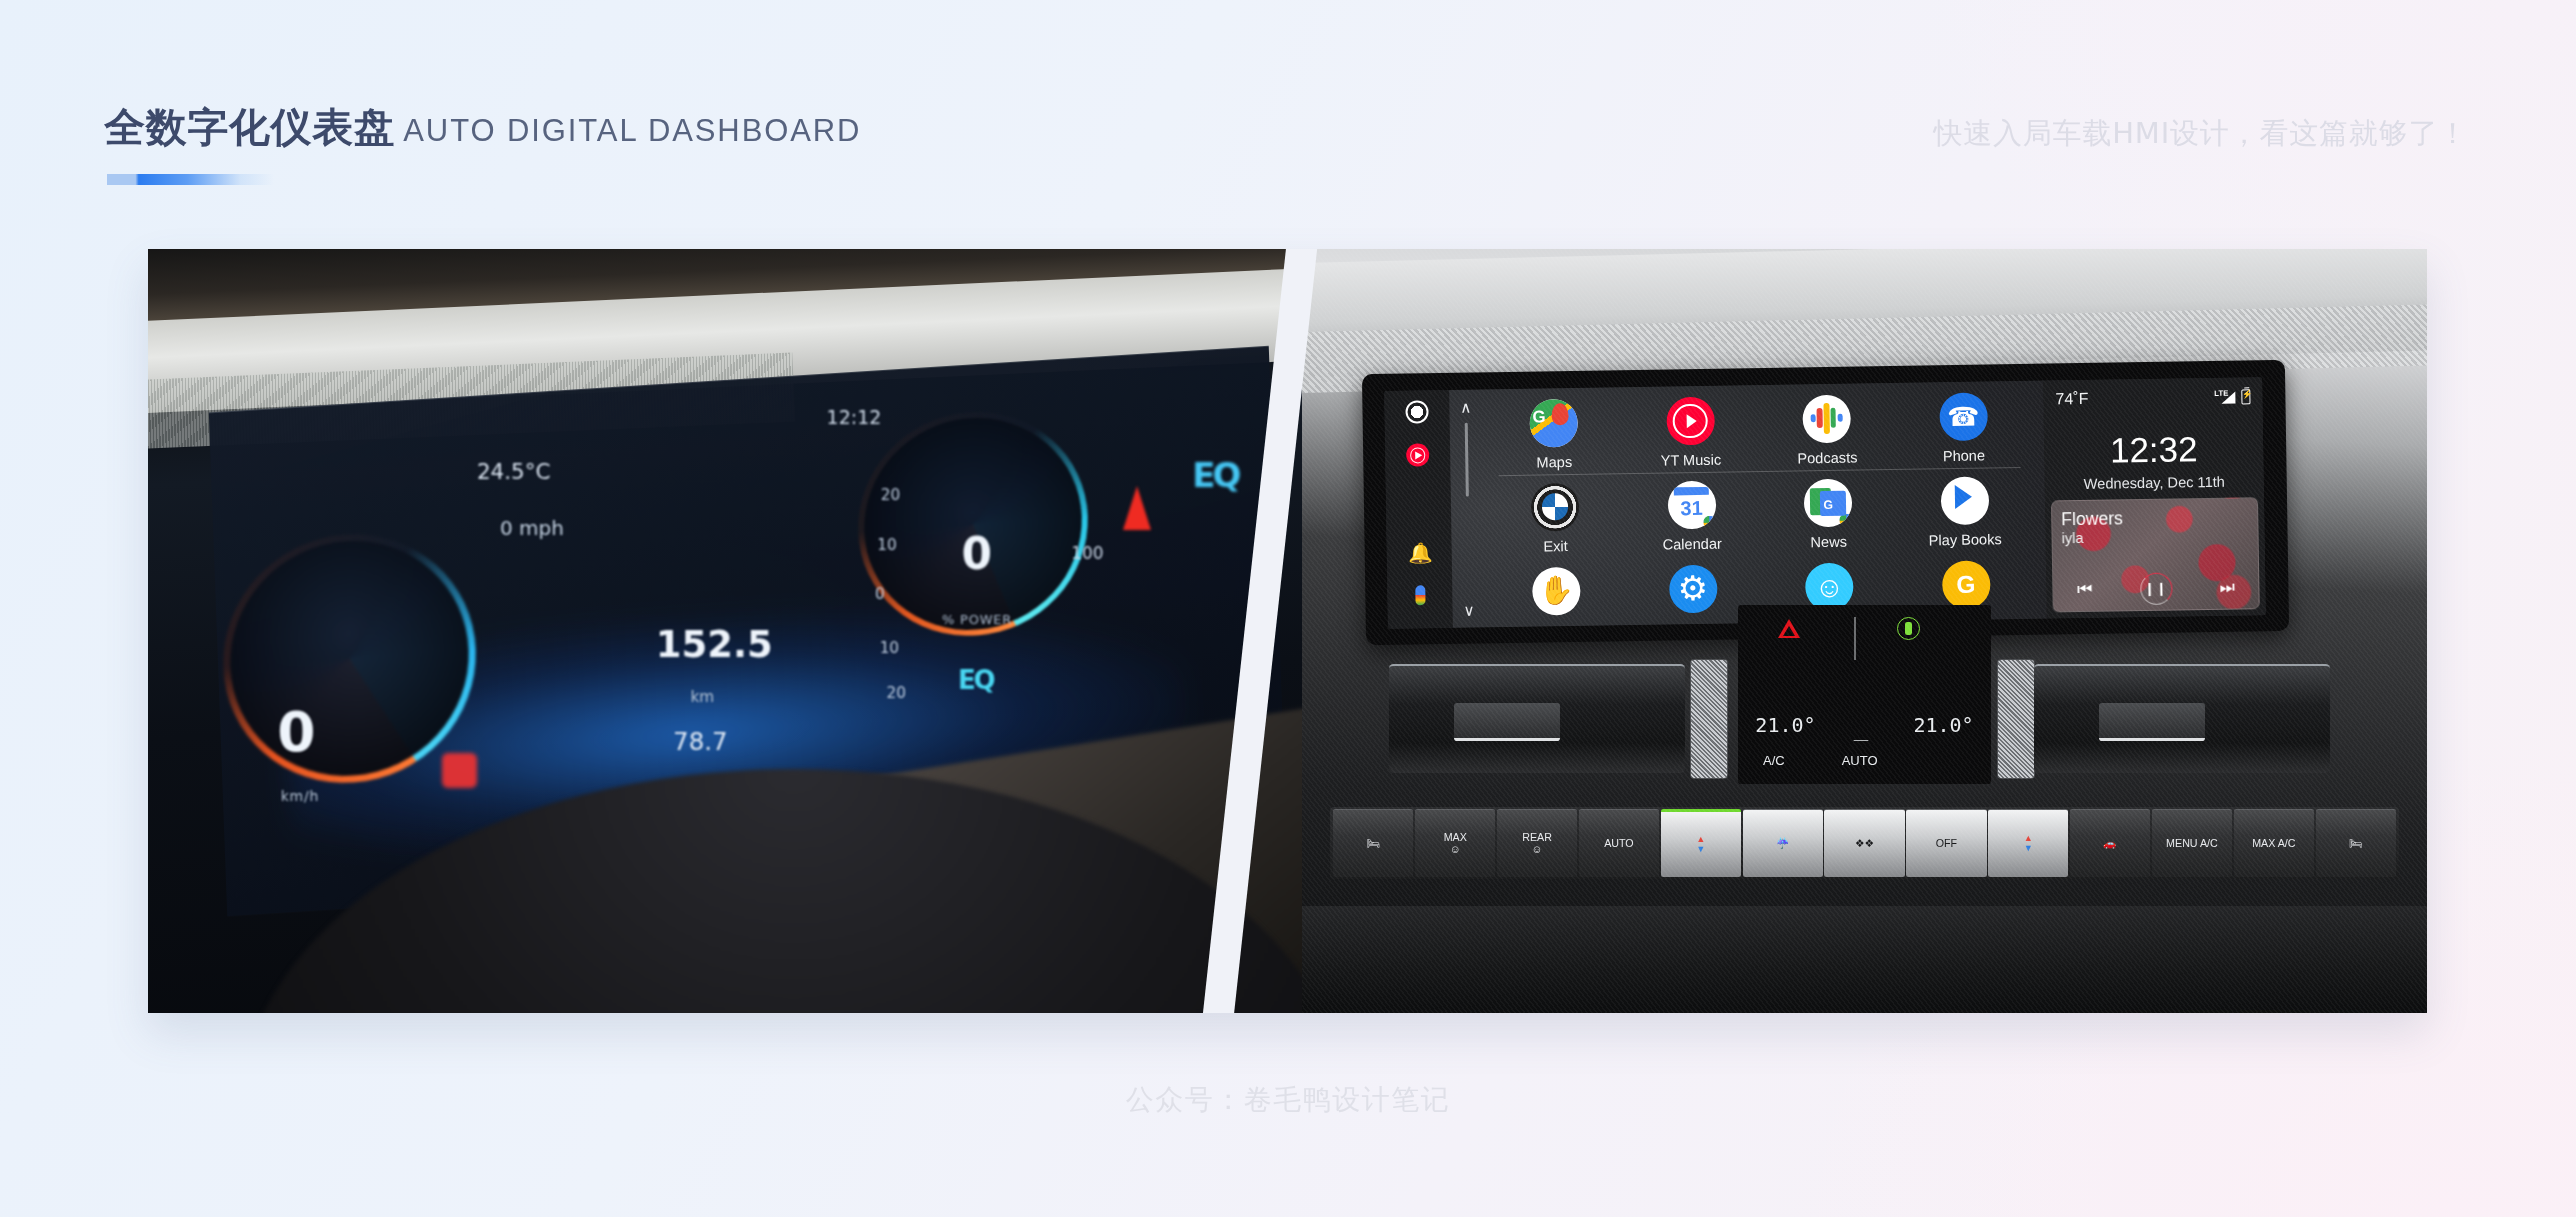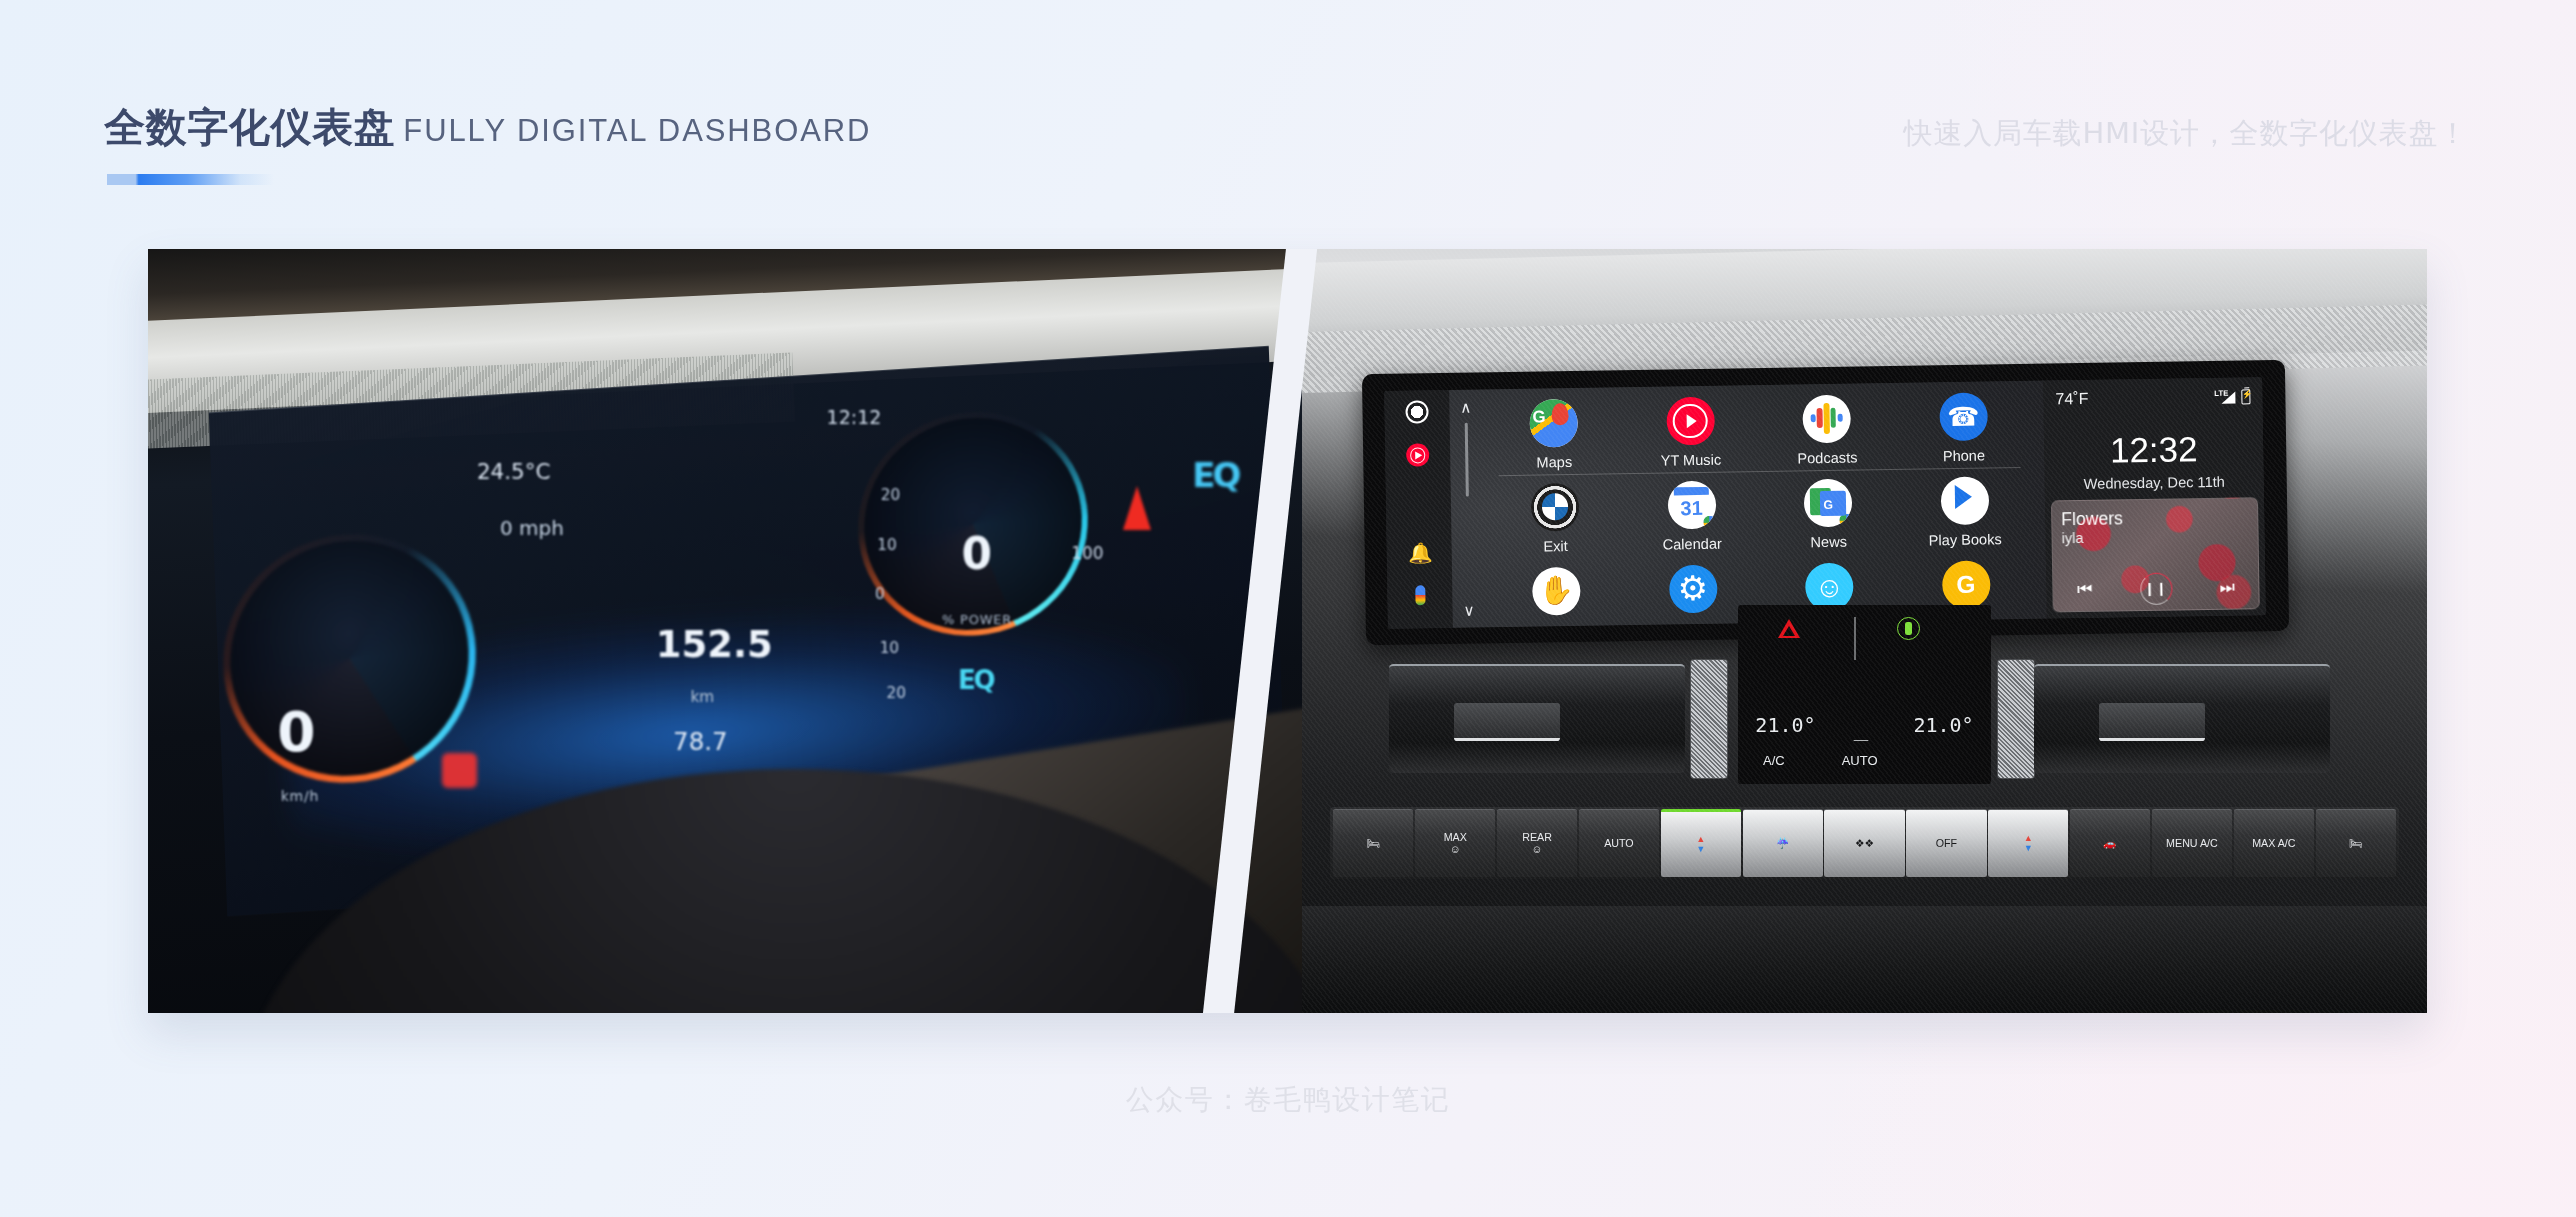--- a/index.html
+++ b/index.html
@@ -395,24 +395,24 @@
     text-align: center; font-size: 28px; color: #dfe0e8; letter-spacing: 1.5px;
     font-family: "DejaVu Sans", "Liberation Sans", sans-serif;
   }
 </style>
 </head>
 <body>
 
 <div class="header">
   <div class="title-wrap">
     <div class="title-cn">全数字化仪表盘</div>
-    <div class="title-en">FULLY DIGITAL DASHBOARD</div>
+    <div class="title-en">AUTO DIGITAL DASHBOARD</div>
   </div>
   <div class="title-underline"></div>
-  <div class="header-right">快速入局车载HMI设计，全数字化仪表盘！</div>
+  <div class="header-right">快速入局车载HMI设计，看这篇就够了！</div>
 </div>
 
 <div class="photos">
 
   <div class="photo photo-left">
     <div class="mb-scene">
       <div class="mb-top-trim"></div>
       <div class="mb-dash-top"></div>
       <div class="mb-mesh"></div>
       <div class="mb-screen"></div>

